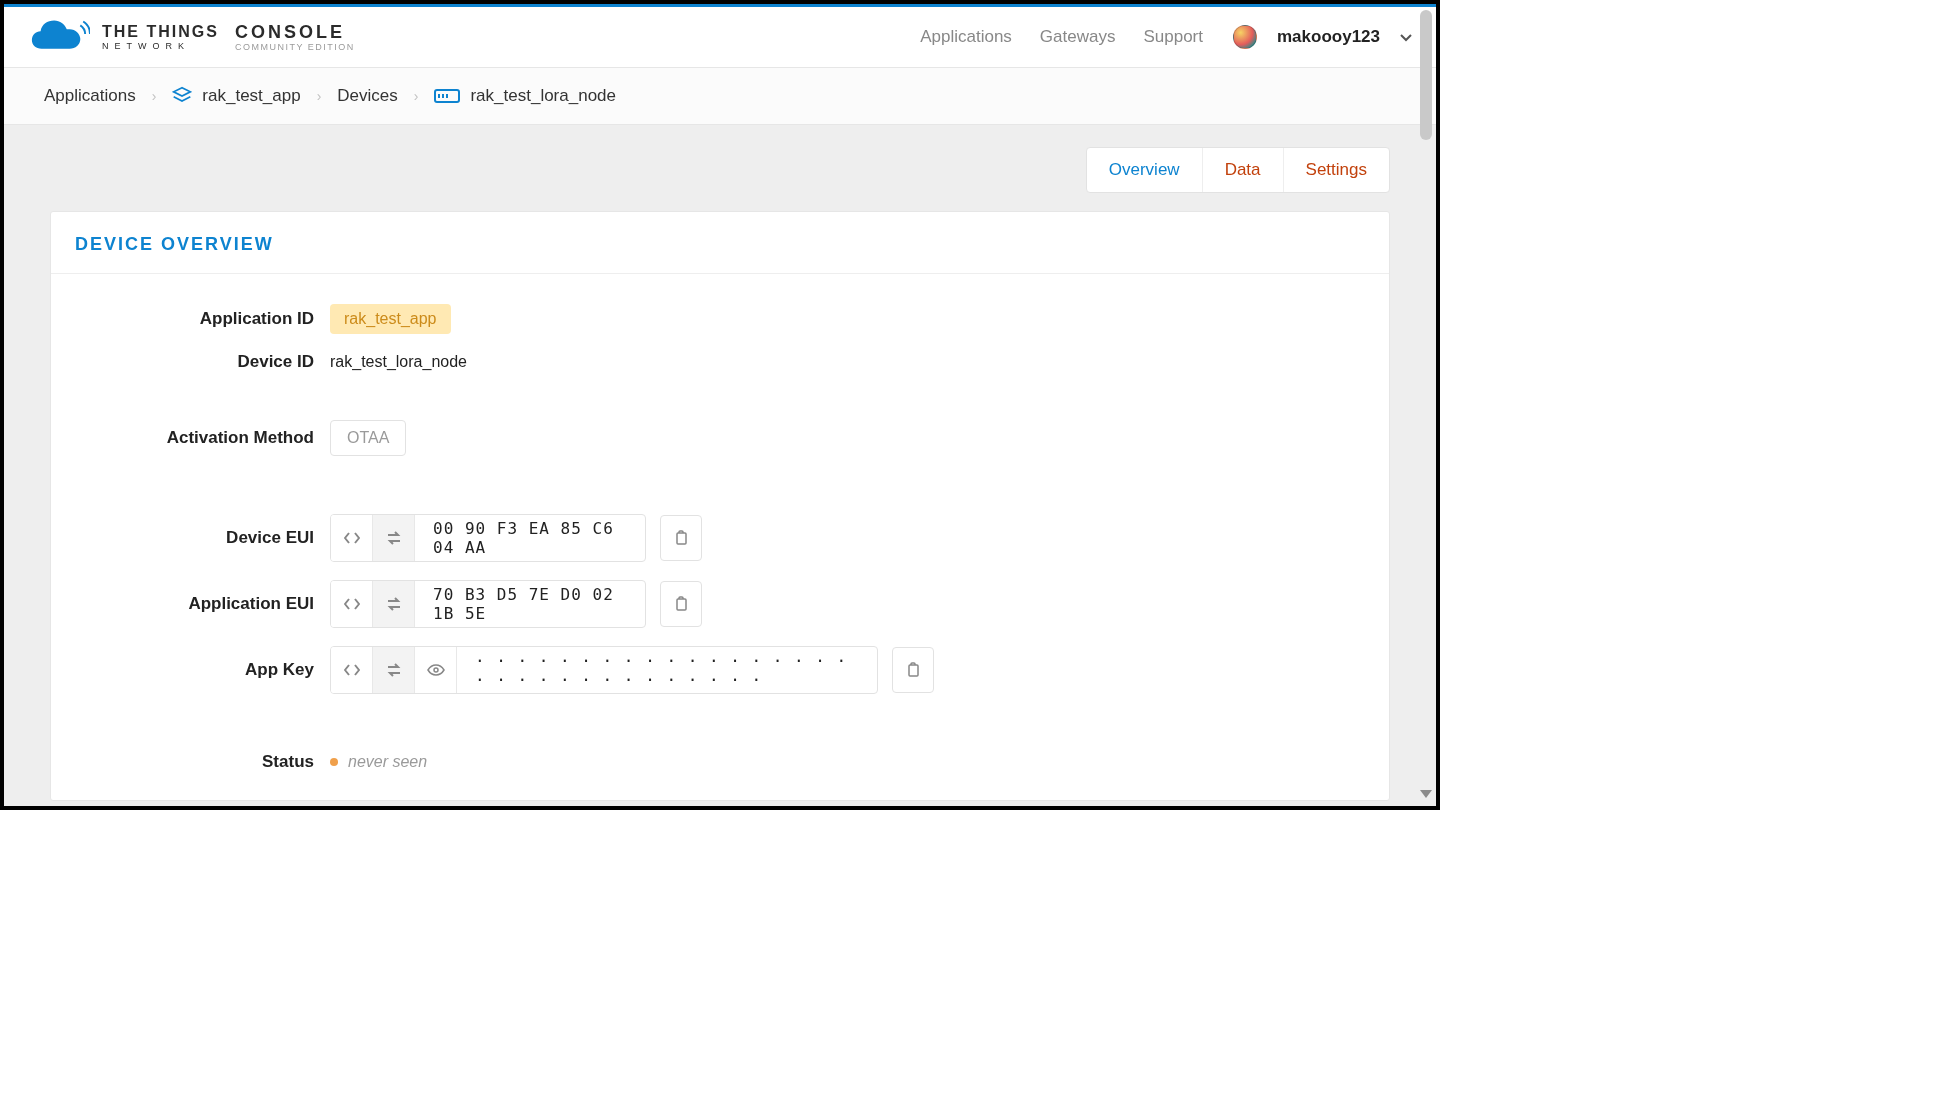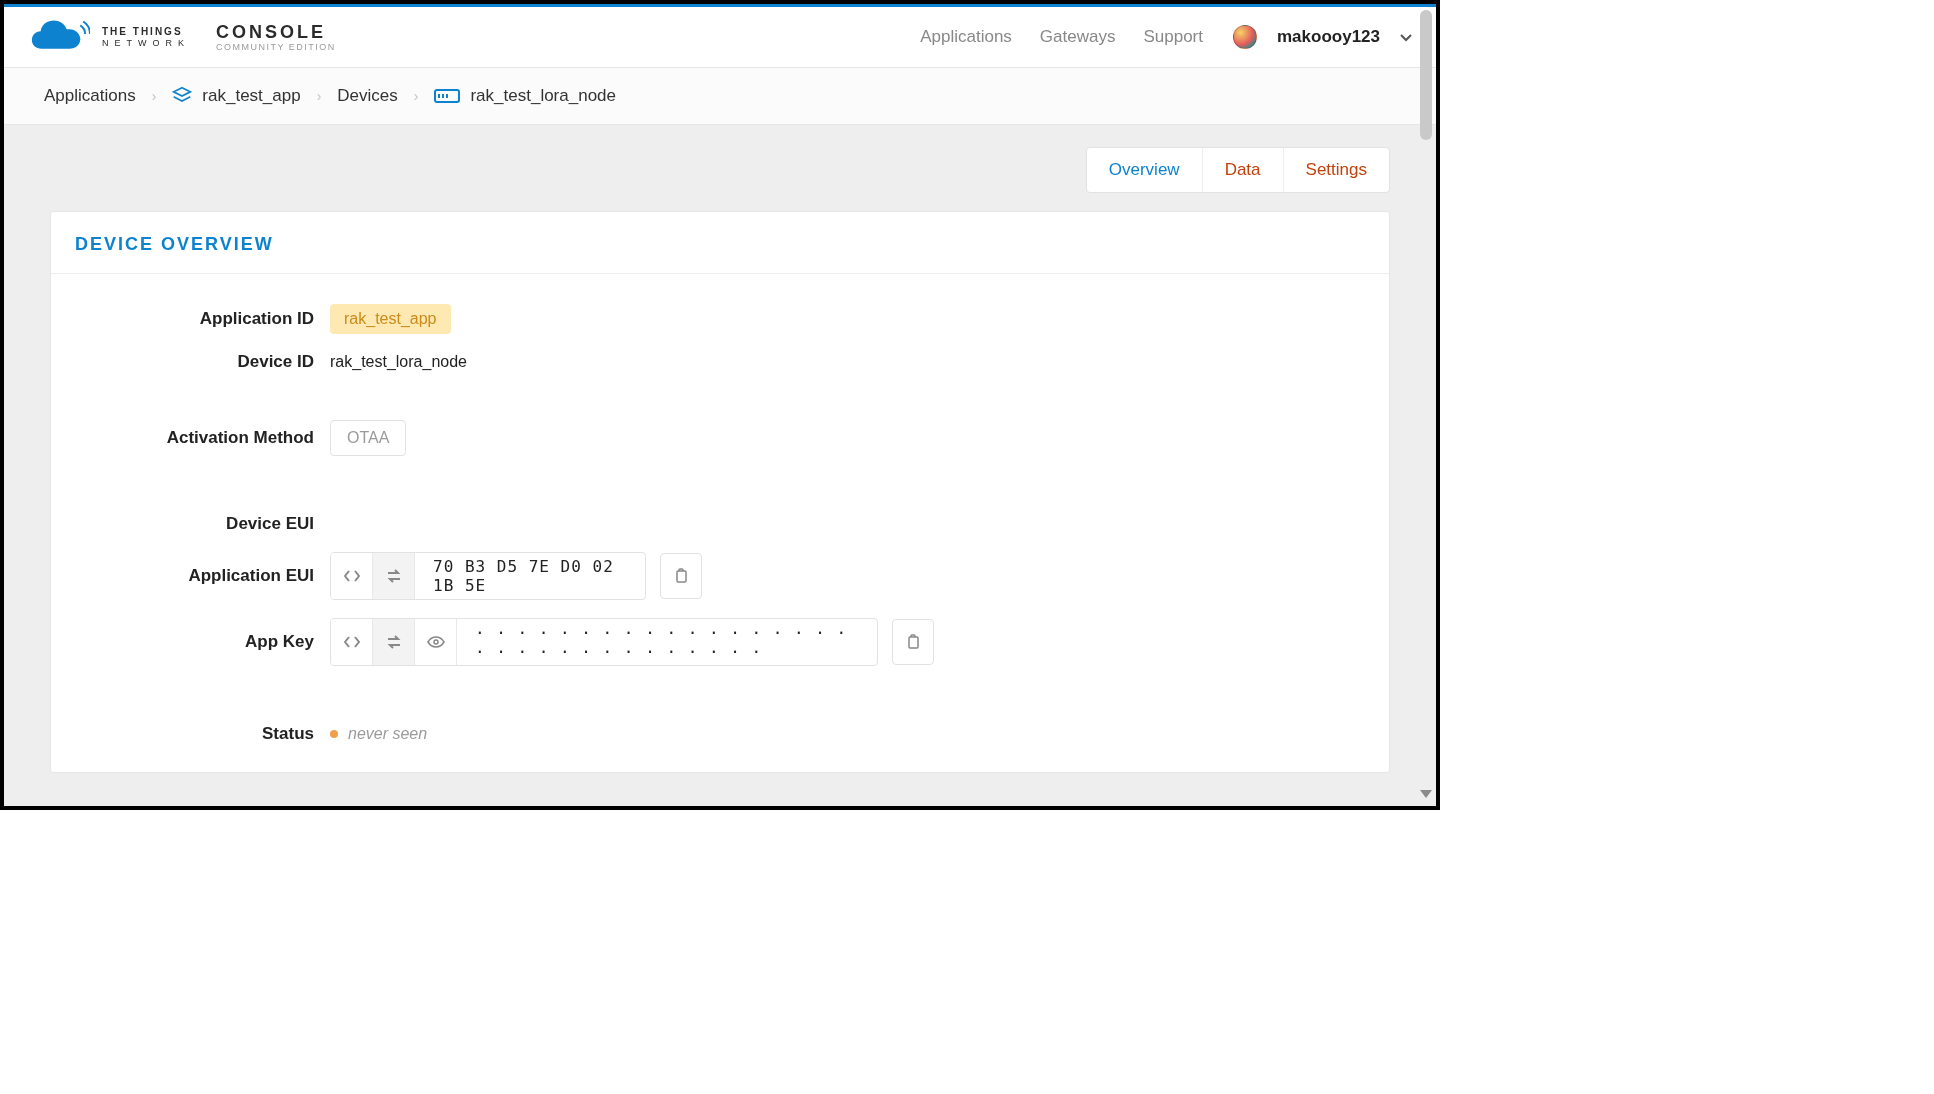--- a/index.html
+++ b/index.html
@@ -28,23 +28,23 @@
   border-bottom: 1px solid #e6e6e6;
   background: #fff;
 }
 .logo-group { display: flex; align-items: center; gap: 12px; }
 .cloud {
   width: 62px; height: 40px;
   display: flex; align-items: center; justify-content: center;
 }
 .cloud svg { width: 62px; height: 40px; }
 .logo-text { line-height: 1; }
-.logo-text .line1 { font-size: 10px; font-weight: 700; letter-spacing: 2px; color: #2b2b2b; }
+.logo-text .line1 { font-size: 16px; font-weight: 700; letter-spacing: 2px; color: #2b2b2b; }
 .logo-text .line2 { font-size: 9px; letter-spacing: 6px; color: #2b2b2b; margin-top: 2px; }
-.console-text { margin-left: 14px; line-height: 1; }
+.console-text { margin-left: 4px; line-height: 1; }
 .console-text .c1 { font-size: 18px; font-weight: 700; letter-spacing: 3px; color: #2b2b2b; }
 .console-text .c2 { font-size: 9px; letter-spacing: 1.5px; color: #9a9a9a; margin-top: 2px; }
 .header-spacer { flex: 1; }
 .nav-links { display: flex; align-items: center; gap: 28px; }
 .nav-link { color: #888; font-size: 17px; cursor: pointer; }
 .user-chip { display: flex; align-items: center; gap: 20px; margin-left: 30px; cursor: pointer; }
 .avatar {
   width: 24px; height: 24px; border-radius: 50%;
   background: radial-gradient(circle at 30% 30%, #f6d365, #e35d5b 55%, #3b8686 80%);
   border: 1px solid rgba(0,0,0,0.15);
@@ -278,82 +278,105 @@
           <div class="field-label">Activation Method</div>
           <div class="field-value">
             <span class="method-box">OTAA</span>
           </div>
         </div>
 
         <div class="gap-xl"></div>
 
         <div class="field-row">
           <div class="field-label">Device EUI</div>
-        </div>
-
-        <div class="field-row">
-          <div class="field-label">Application EUI</div>
           <div class="field-value">
             <div class="eui-group">
               <div class="eui-btn">
                 <svg width="16" height="14" viewBox="0 0 16 14" fill="none" stroke="#888" stroke-width="2">
                     <path d="M5 2L1 7l4 5M11 2l4 5-4 5"></path>
                   </svg>
               </div>
               <div class="eui-btn grey">
                 <svg width="16" height="14" viewBox="0 0 16 14" fill="none" stroke="#888" stroke-width="2">
                     <path d="M2 4h10l-3-3M14 10H4l3 3"></path>
                   </svg>
               </div>
-              <div class="eui-value narrow">70 B3 D5 7E D0 02 1B 5E</div>
+              <div class="eui-value narrow">00 90 F3 EA 85 C6 04 AA</div>
             </div>
             <div class="copy-btn-outer">
               <div class="copy-btn">
                 <svg width="14" height="16" viewBox="0 0 14 16" fill="none" stroke="#888" stroke-width="1.5">
                     <rect x="3" y="3" width="9" height="11" rx="1"></rect>
                     <path d="M5 3V2a1 1 0 011-1h2a1 1 0 011 1v1"></path>
                   </svg>
               </div>
             </div>
           </div>
         </div>
 
         <div class="field-row">
-          <div class="field-label">App Key</div>
+          <div class="field-label">Application EUI</div>
           <div class="field-value">
             <div class="eui-group">
               <div class="eui-btn">
                 <svg width="16" height="14" viewBox="0 0 16 14" fill="none" stroke="#888" stroke-width="2">
                     <path d="M5 2L1 7l4 5M11 2l4 5-4 5"></path>
                   </svg>
               </div>
               <div class="eui-btn grey">
                 <svg width="16" height="14" viewBox="0 0 16 14" fill="none" stroke="#888" stroke-width="2">
                     <path d="M2 4h10l-3-3M14 10H4l3 3"></path>
                   </svg>
               </div>
-              <div class="eui-btn">
-                <svg width="18" height="12" viewBox="0 0 18 12" fill="none" stroke="#888" stroke-width="1.5">
-                    <path d="M1 6s3-5 8-5 8 5 8 5-3 5-8 5-8-5-8-5z"></path>
-                    <circle cx="9" cy="6" r="2"></circle>
-                  </svg>
-              </div>
-              <div class="eui-value wide">· · · · · · · · · · · · · · · · · · · · · · · · · · · · · · · ·</div>
+              <div class="eui-value narrow">70 B3 D5 7E D0 02 1B 5E</div>
             </div>
             <div class="copy-btn-outer">
               <div class="copy-btn">
                 <svg width="14" height="16" viewBox="0 0 14 16" fill="none" stroke="#888" stroke-width="1.5">
                     <rect x="3" y="3" width="9" height="11" rx="1"></rect>
                     <path d="M5 3V2a1 1 0 011-1h2a1 1 0 011 1v1"></path>
                   </svg>
               </div>
             </div>
           </div>
         </div>
 
+        <div class="field-row">
+          <div class="field-label">App Key</div>
+          <div class="field-value">
+            <div class="eui-group">
+              <div class="eui-btn">
+                <svg width="16" height="14" viewBox="0 0 16 14" fill="none" stroke="#888" stroke-width="2">
+                    <path d="M5 2L1 7l4 5M11 2l4 5-4 5"></path>
+                  </svg>
+              </div>
+              <div class="eui-btn grey">
+                <svg width="16" height="14" viewBox="0 0 16 14" fill="none" stroke="#888" stroke-width="2">
+                    <path d="M2 4h10l-3-3M14 10H4l3 3"></path>
+                  </svg>
+              </div>
+              <div class="eui-btn">
+                <svg width="18" height="12" viewBox="0 0 18 12" fill="none" stroke="#888" stroke-width="1.5">
+                    <path d="M1 6s3-5 8-5 8 5 8 5-3 5-8 5-8-5-8-5z"></path>
+                    <circle cx="9" cy="6" r="2"></circle>
+                  </svg>
+              </div>
+              <div class="eui-value wide">· · · · · · · · · · · · · · · · · · · · · · · · · · · · · · · ·</div>
+            </div>
+            <div class="copy-btn-outer">
+              <div class="copy-btn">
+                <svg width="14" height="16" viewBox="0 0 14 16" fill="none" stroke="#888" stroke-width="1.5">
+                    <rect x="3" y="3" width="9" height="11" rx="1"></rect>
+                    <path d="M5 3V2a1 1 0 011-1h2a1 1 0 011 1v1"></path>
+                  </svg>
+              </div>
+            </div>
+          </div>
+        </div>
+
         <div class="gap-xl"></div>
 
         <div class="field-row">
           <div class="field-label">Status</div>
           <div class="field-value">
             <span class="status-dot"></span>
             <span class="status-text">never seen</span>
           </div>
         </div>
 

